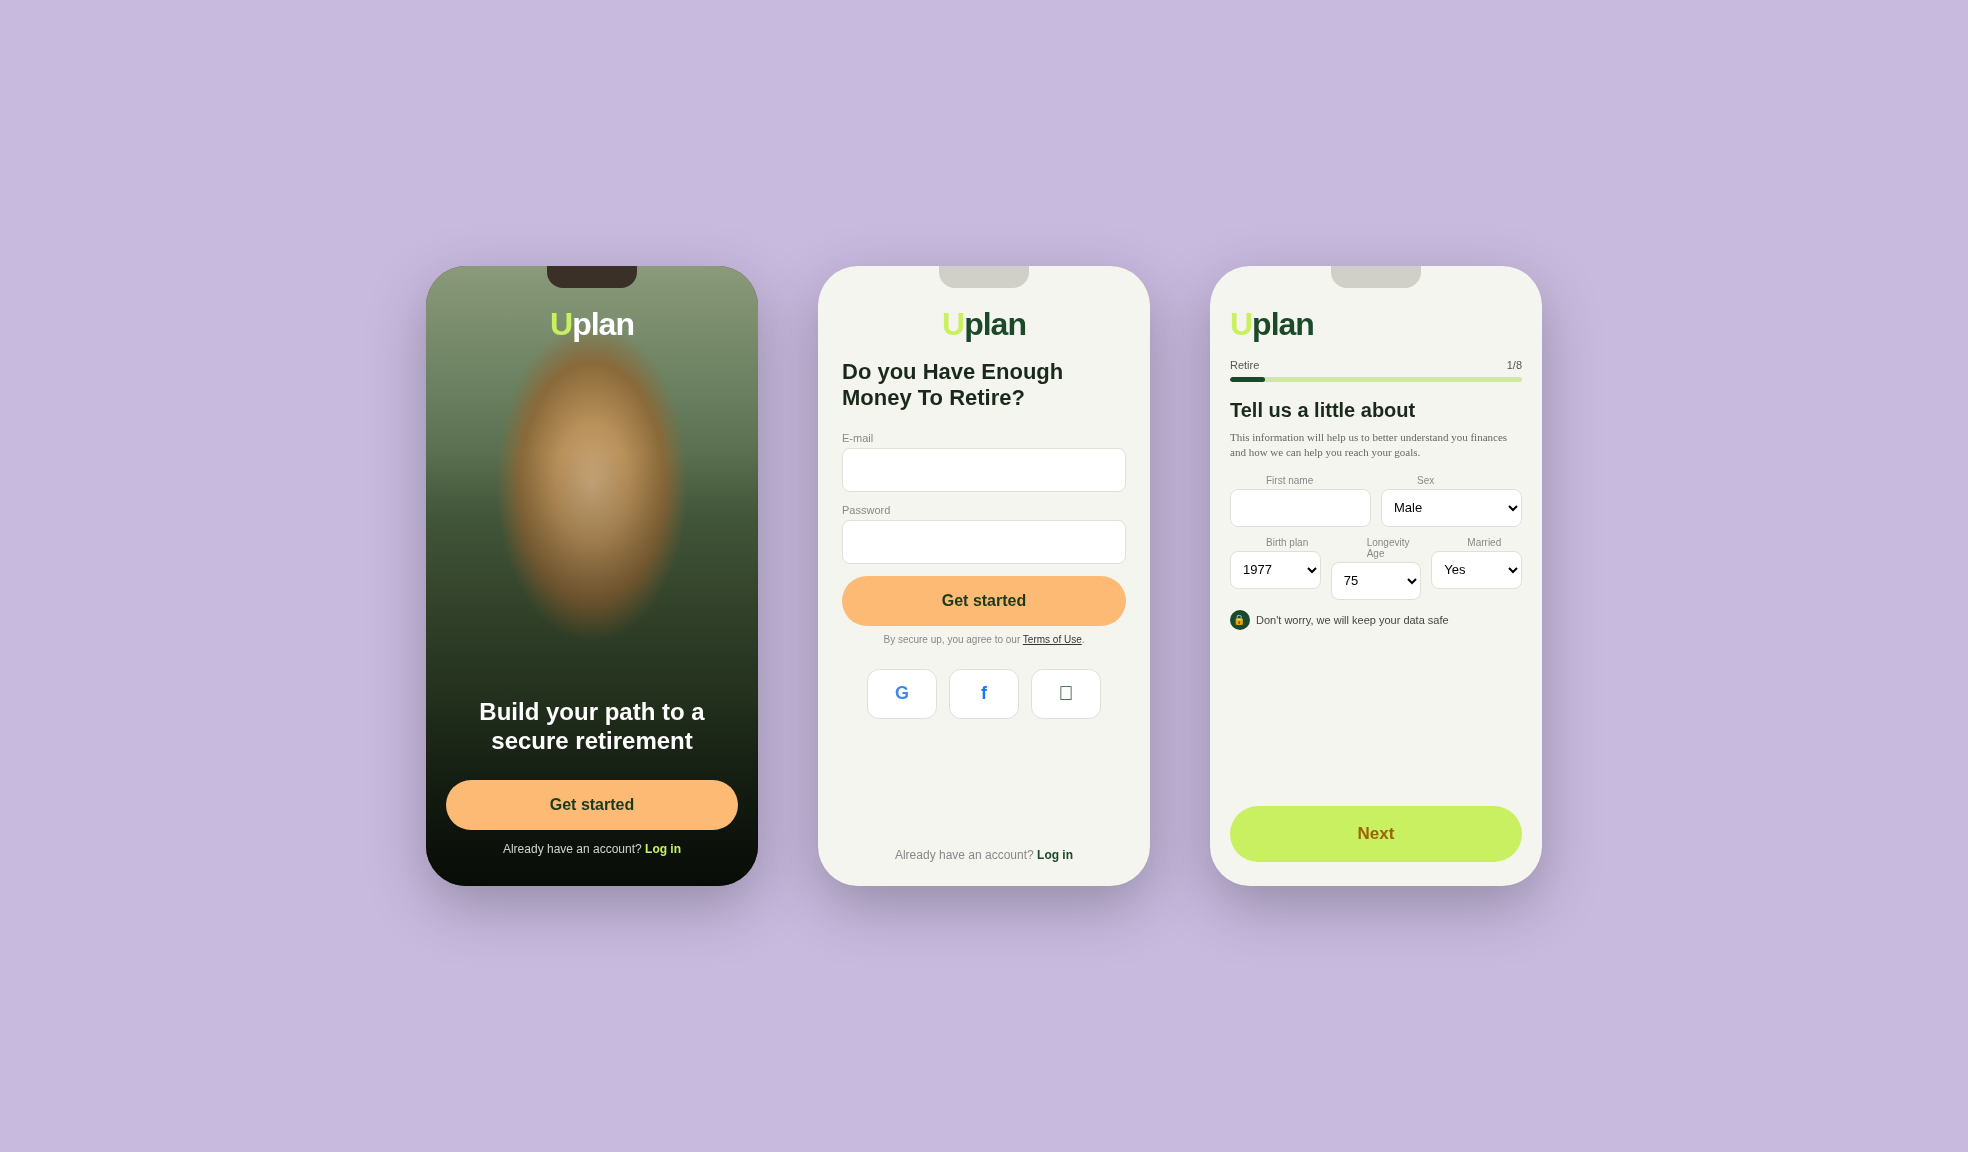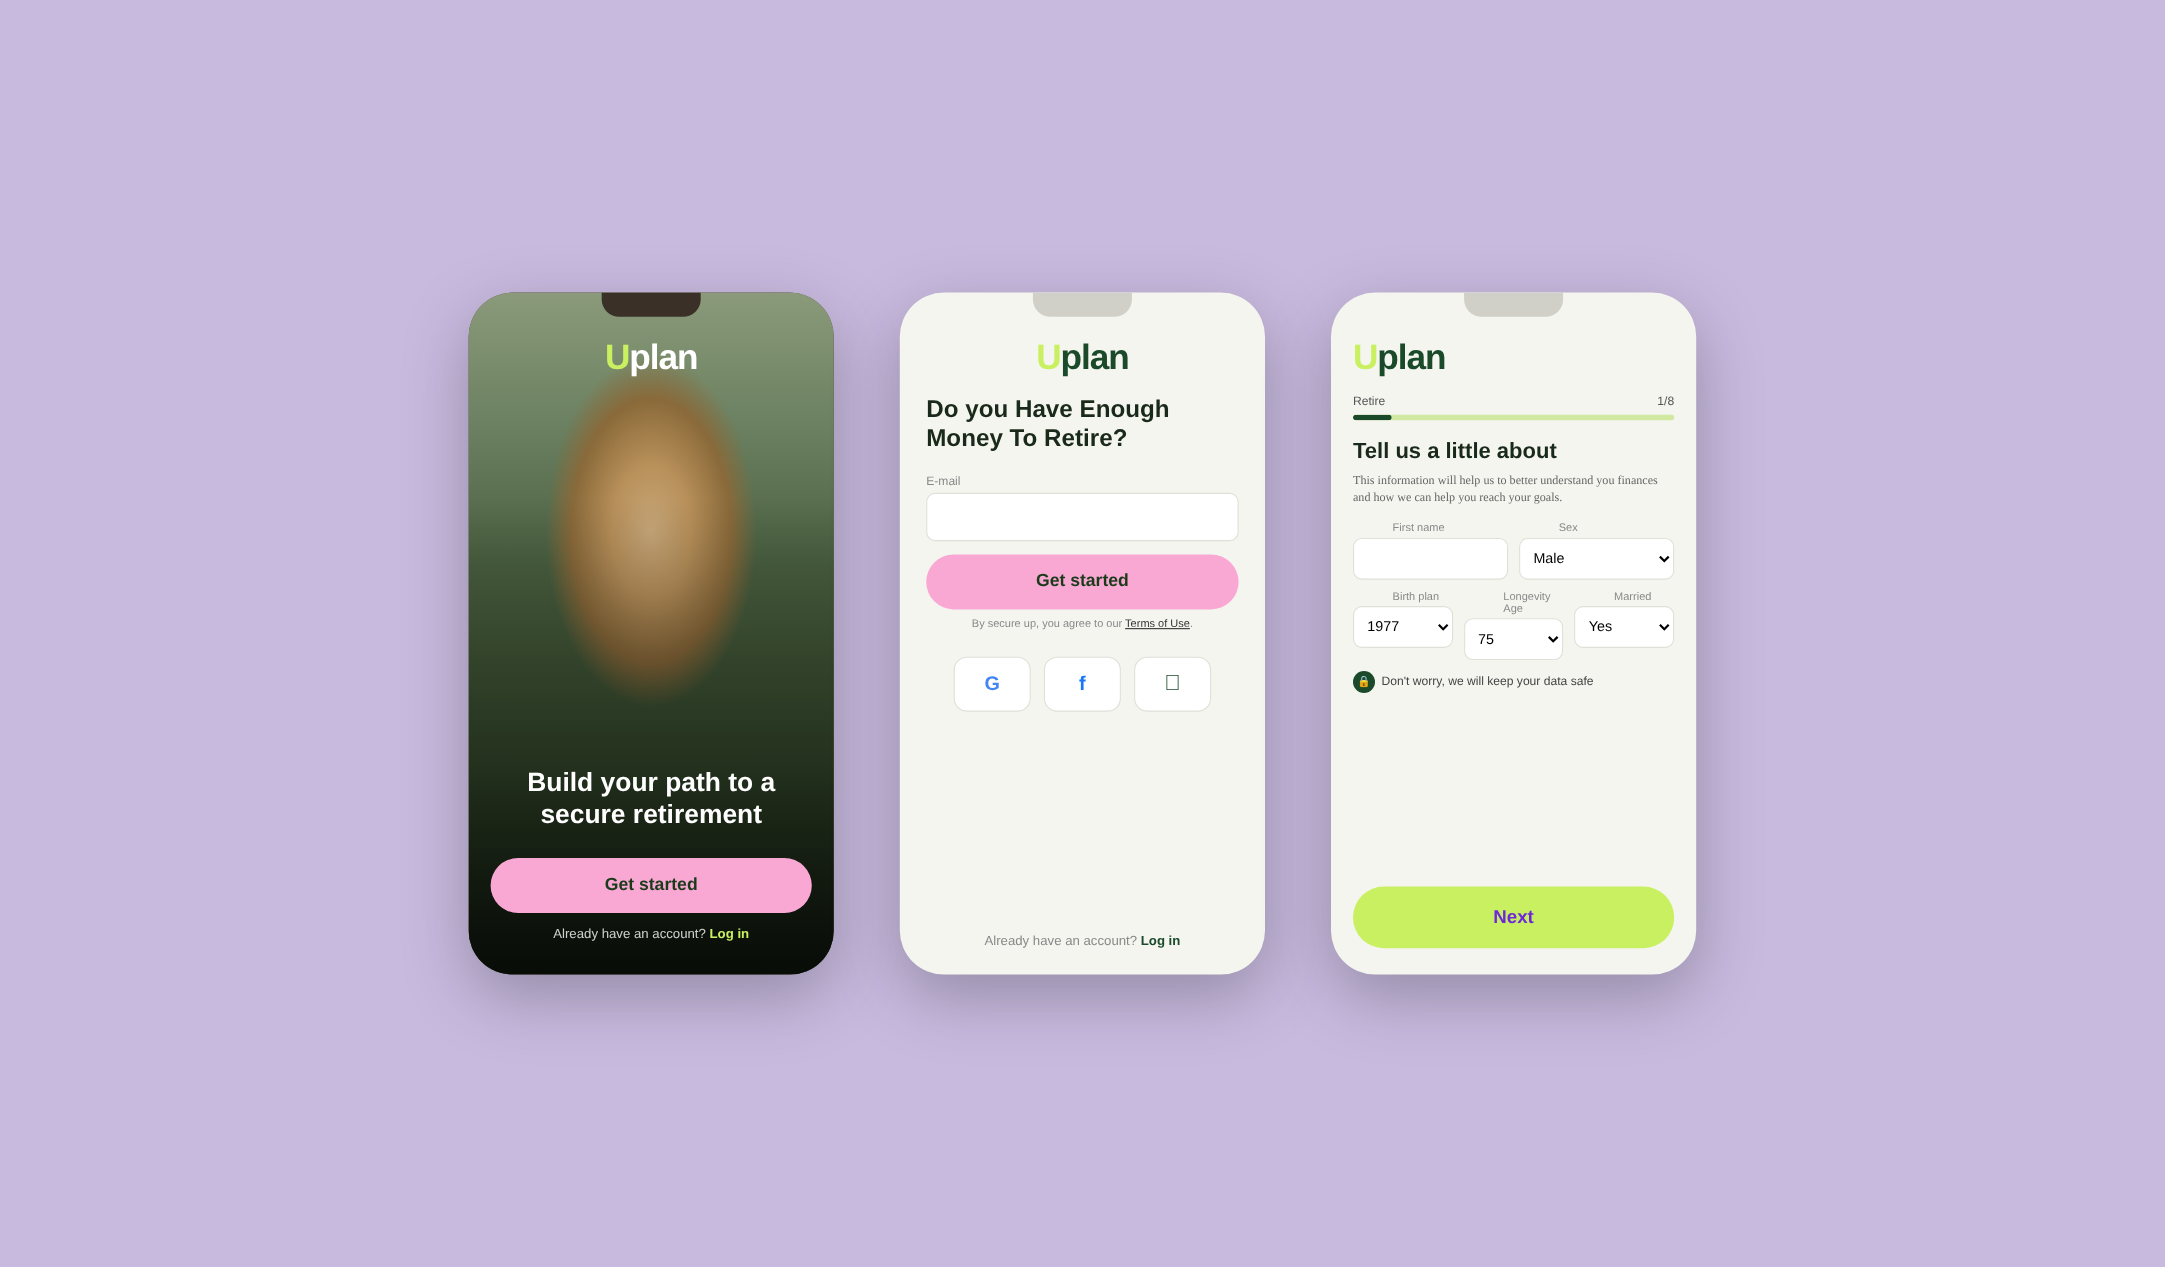--- a/index.html
+++ b/index.html
@@ -101,21 +101,21 @@
       color: white;
       font-size: 24px;
       font-weight: 800;
       line-height: 1.2;
       margin-bottom: 24px;
     }
 
     .btn-green {
       width: 100%;
       padding: 16px;
-      background: #f9a8d4;
+      background: #fdba74;
       border: none;
       border-radius: 30px;
       font-size: 16px;
       font-weight: 700;
       color: #1a3a1a;
       cursor: pointer;
       text-align: center;
     }
 
     .already-account {
@@ -361,21 +361,21 @@
     }
 
     .btn-green-lg {
       width: 100%;
       padding: 18px;
       background: #c8f060;
       border: none;
       border-radius: 30px;
       font-size: 17px;
       font-weight: 700;
-      color: #6d28d9;
+      color: #a16207;
       cursor: pointer;
       text-align: center;
       margin-top: auto;
     }
   </style>
 </head>
 <body>
 
 <div class="phone phone-1">
   <div class="notch"></div>
@@ -397,20 +397,24 @@
 <div class="phone phone-2">
   <div class="notch"></div>
   <div class="phone-2-content">
     <div class="logo-dark">
       <span class="u-letter">U</span><span>plan</span>
     </div>
     <div class="headline">Do you Have Enough Money To Retire?</div>
     <div class="form-group">
       <label class="form-label">E-mail</label>
       <input class="form-input" type="email" style="">
+    </div>
+    <div class="form-group">
+      <label class="form-label">Password</label>
+      <input class="form-input" type="password" style="">
     </div>
     <button class="btn-green">Get started</button>
     <div class="terms-text">
       <span>By secure up, you agree to our</span>
       <a href="#">Terms of Use</a><span>.</span>
     </div>
     <div class="social-row">
       <button class="social-btn">
         <span style="color:#4285f4; font-weight:700;">G</span>
       </button>

